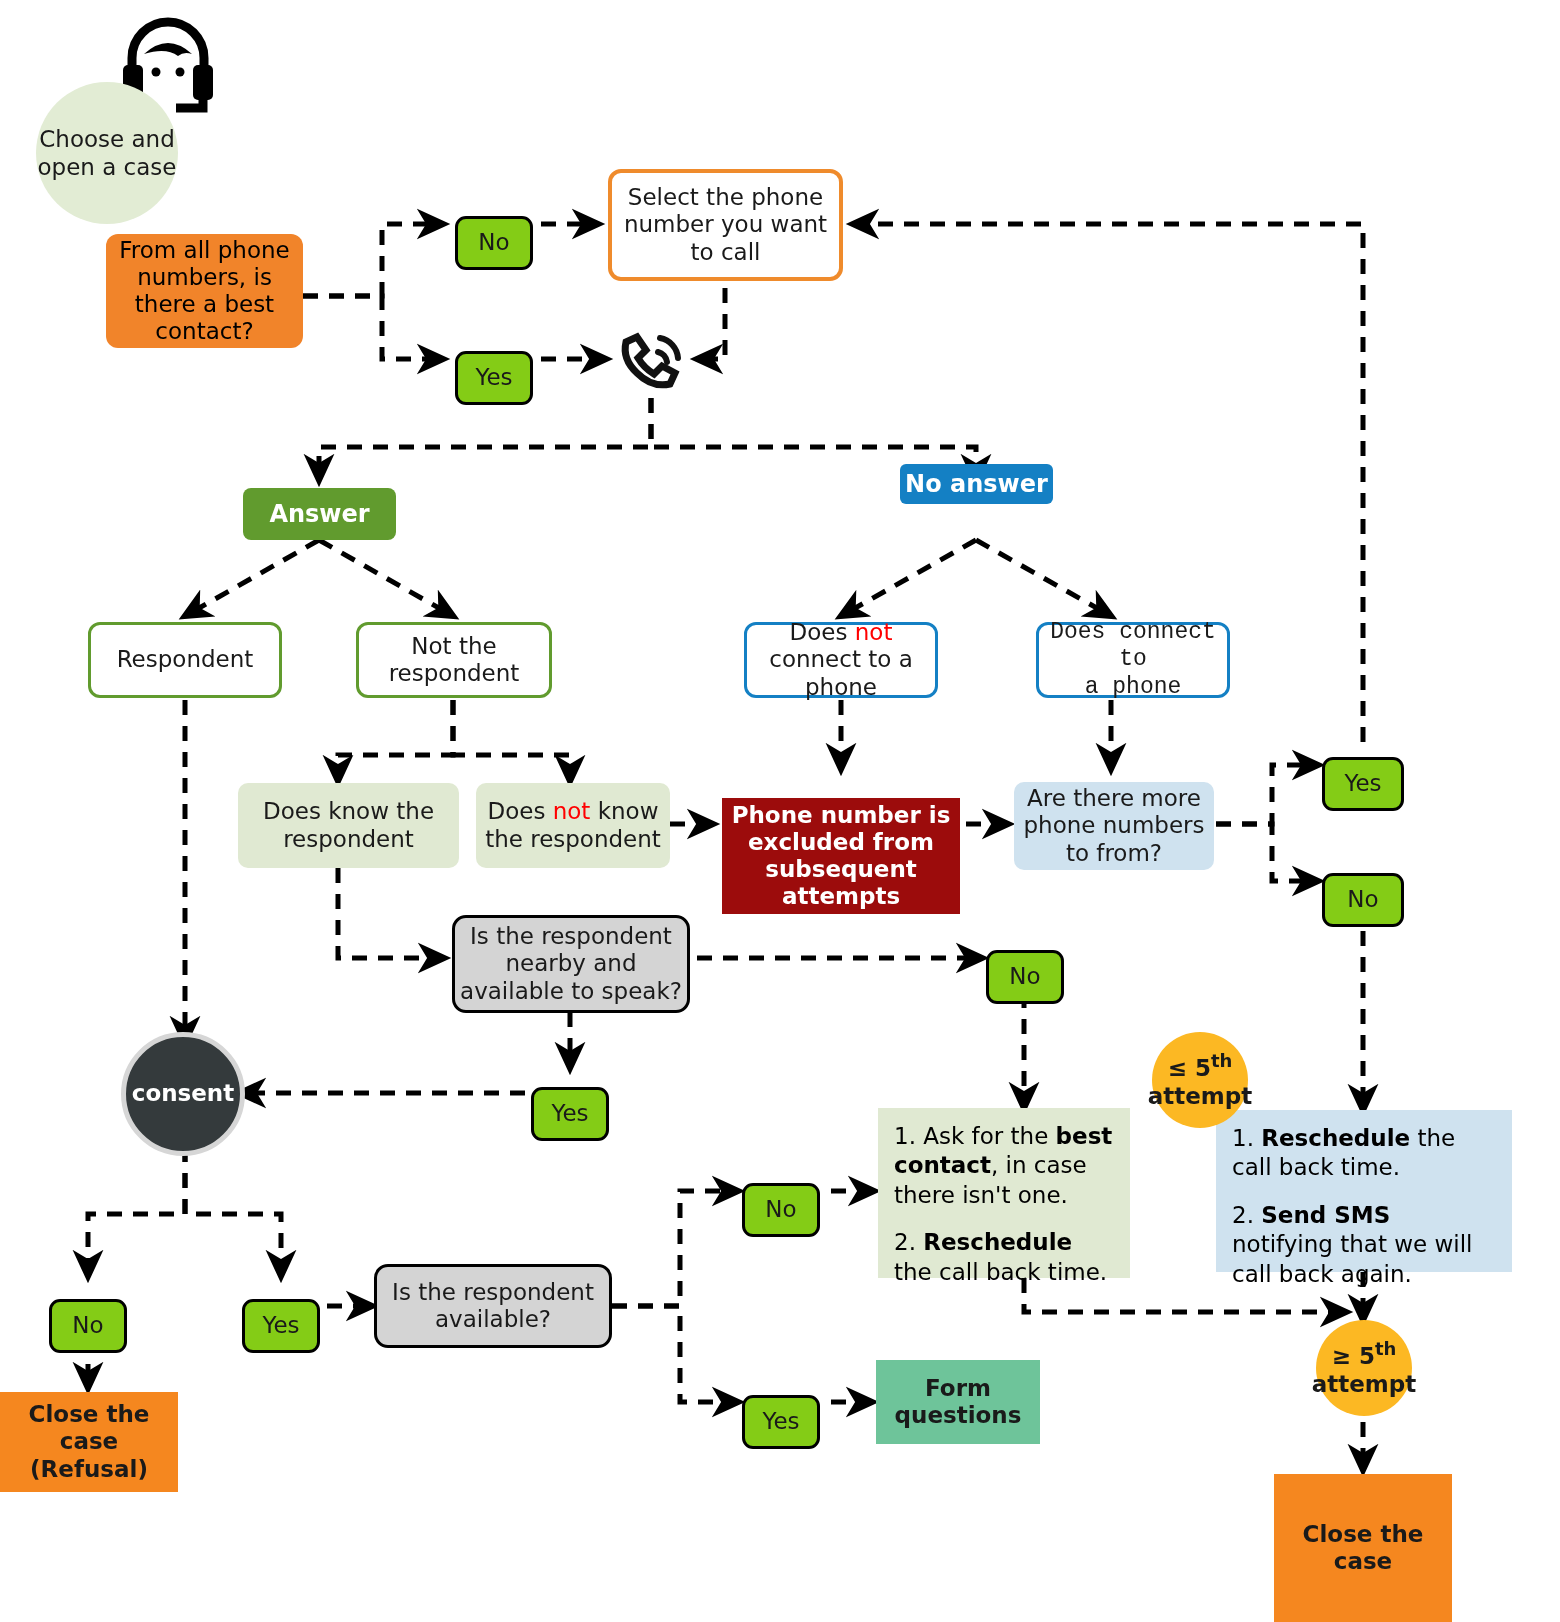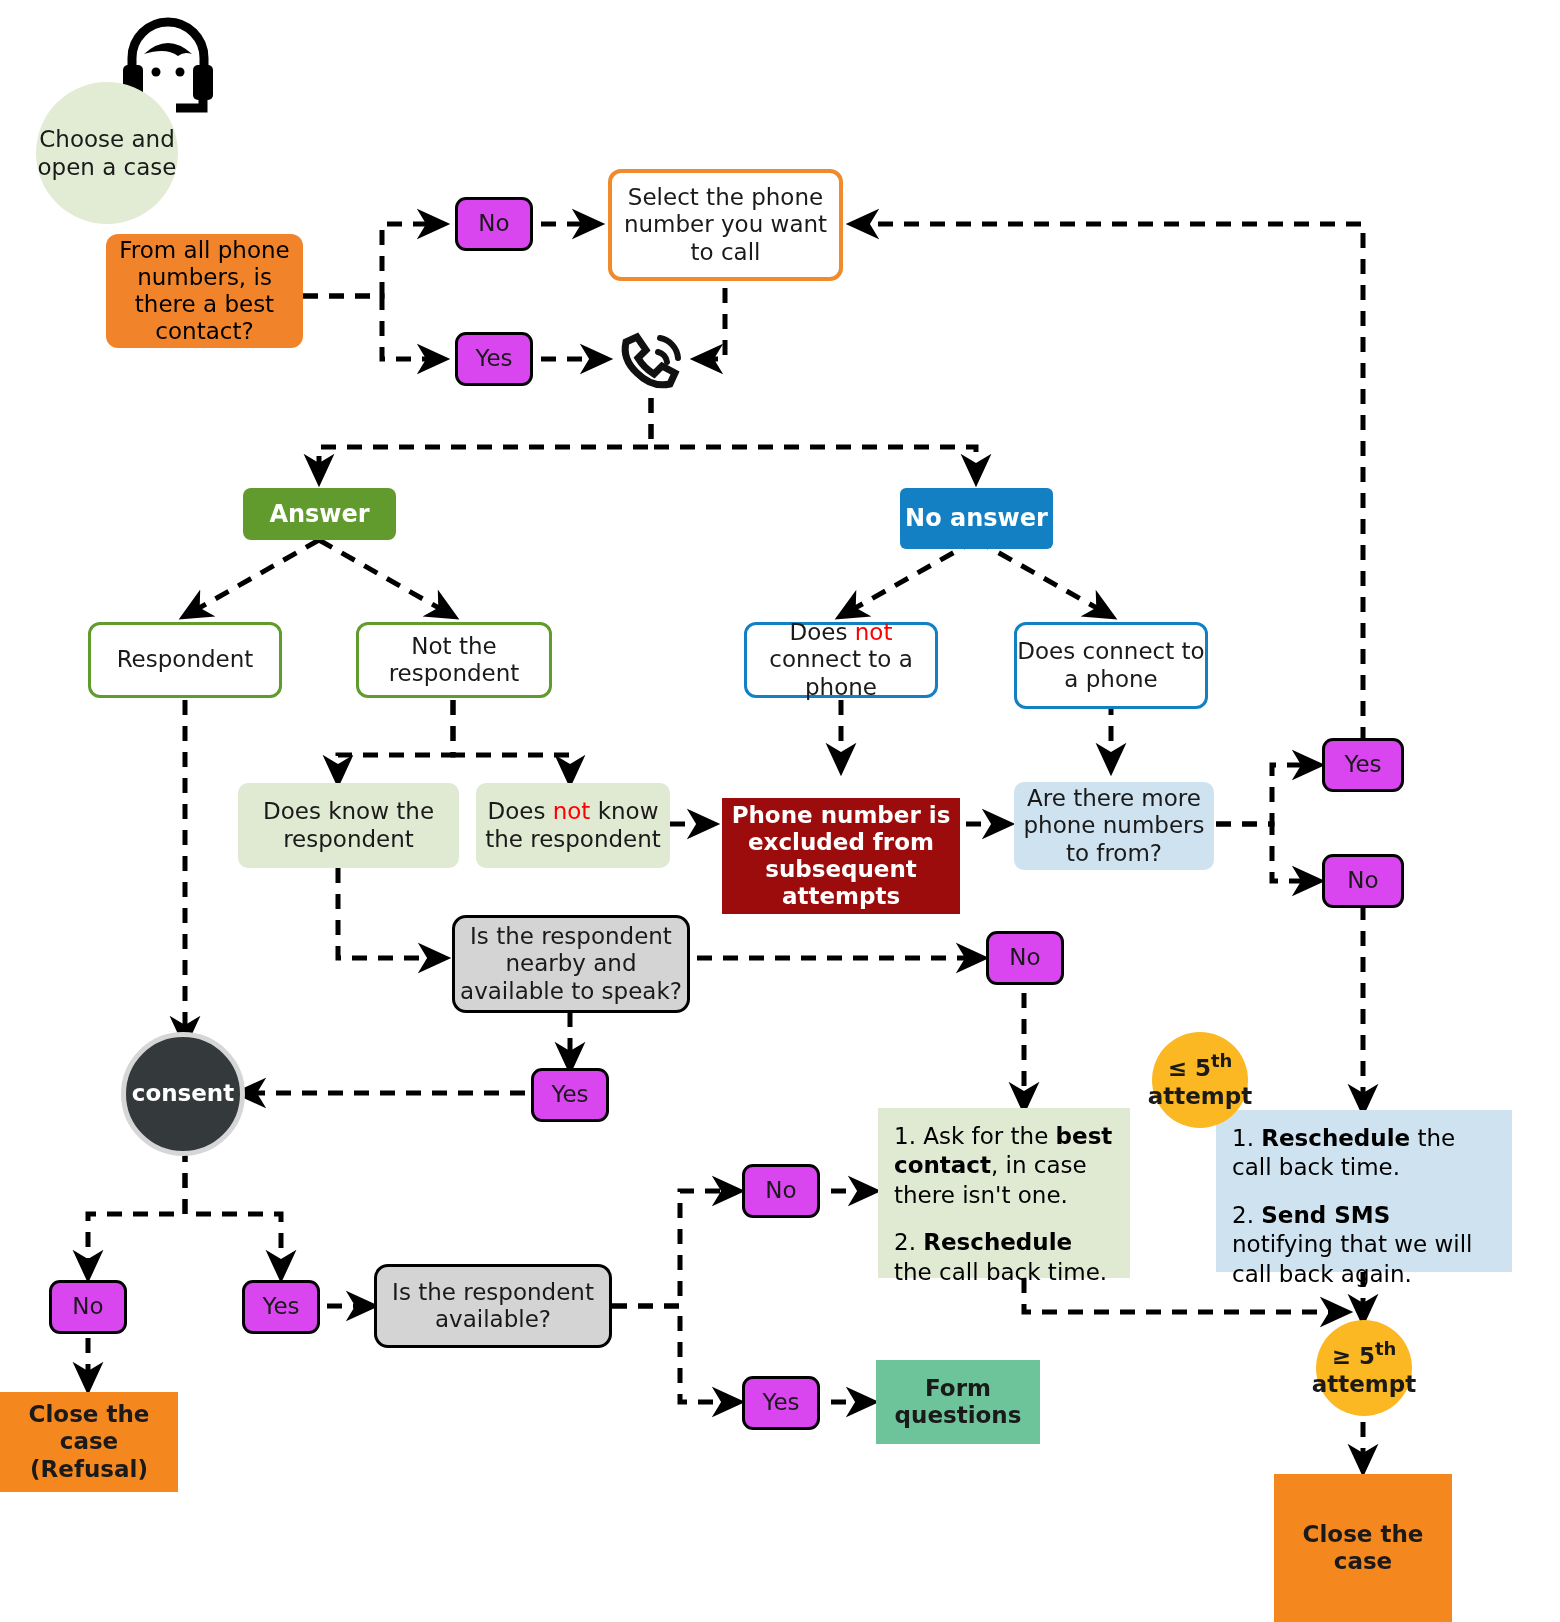--- a/index.html
+++ b/index.html
@@ -17,24 +17,25 @@
     box-sizing:border-box;
     display:flex;
     align-items:center;
     justify-content:center;
     text-align:center;
     line-height:1.18;
     color:#1a1a1a;
   }
   
   .pill {
-    background:#d946ef;
+    background:#84cc16;
     border:3.5px solid #000000;
     border-radius:11px;
     font-size:23px;
+    margin-top:19px;
   }
   
   .orange-q {
     background:#f1842a;
     border-radius:12px;
     font-size:23px;
     color:#000;
   }
   
   .orange-out {
@@ -285,40 +286,40 @@
   <div class="node orange-out" style="left:608px; top:169px; width:235px; height:112px;">
     <span>
       <span>Select the phone</span><br>
       <span>number you want</span><br>
       <span>to call</span>
     </span>
   </div>
 
   <div class="node green-chip" style="left:243px; top:488px; width:153px; height:52px;">Answer</div>
 
-  <div class="node blue-chip" style="left:900px; top:488px; width:153px; height:61px;">No answer</div>
+  <div class="node blue-chip" style="left:900px; top:464px; width:153px; height:40px;">No answer</div>
 
   <div class="node green-out" style="left:88px; top:622px; width:194px; height:76px;">Respondent</div>
 
   <div class="node green-out" style="left:356px; top:622px; width:196px; height:76px;">
     <span>
       <span>Not the</span><br>
       <span>respondent</span>
     </span>
   </div>
 
   <div class="node blue-out" style="left:744px; top:622px; width:194px; height:76px;">
     <span>
       <span>Does </span><span class="neg">not</span><br>
       <span>connect to a</span><br>
       <span>phone</span>
     </span>
   </div>
 
-  <div class="node blue-out" style="left:1014px; top:622px; width:194px; height:87px;">
+  <div class="node blue-out" style="left:1036px; top:622px; width:194px; height:76px;font-family:Liberation Mono, monospace;">
     <span>
       <span>Does connect to</span><br>
       <span>a phone</span>
     </span>
   </div>
 
   <div class="node pale-green" style="left:238px; top:783px; width:221px; height:85px;">
     <span>
       <span>Does know the</span><br>
       <span>respondent</span>

